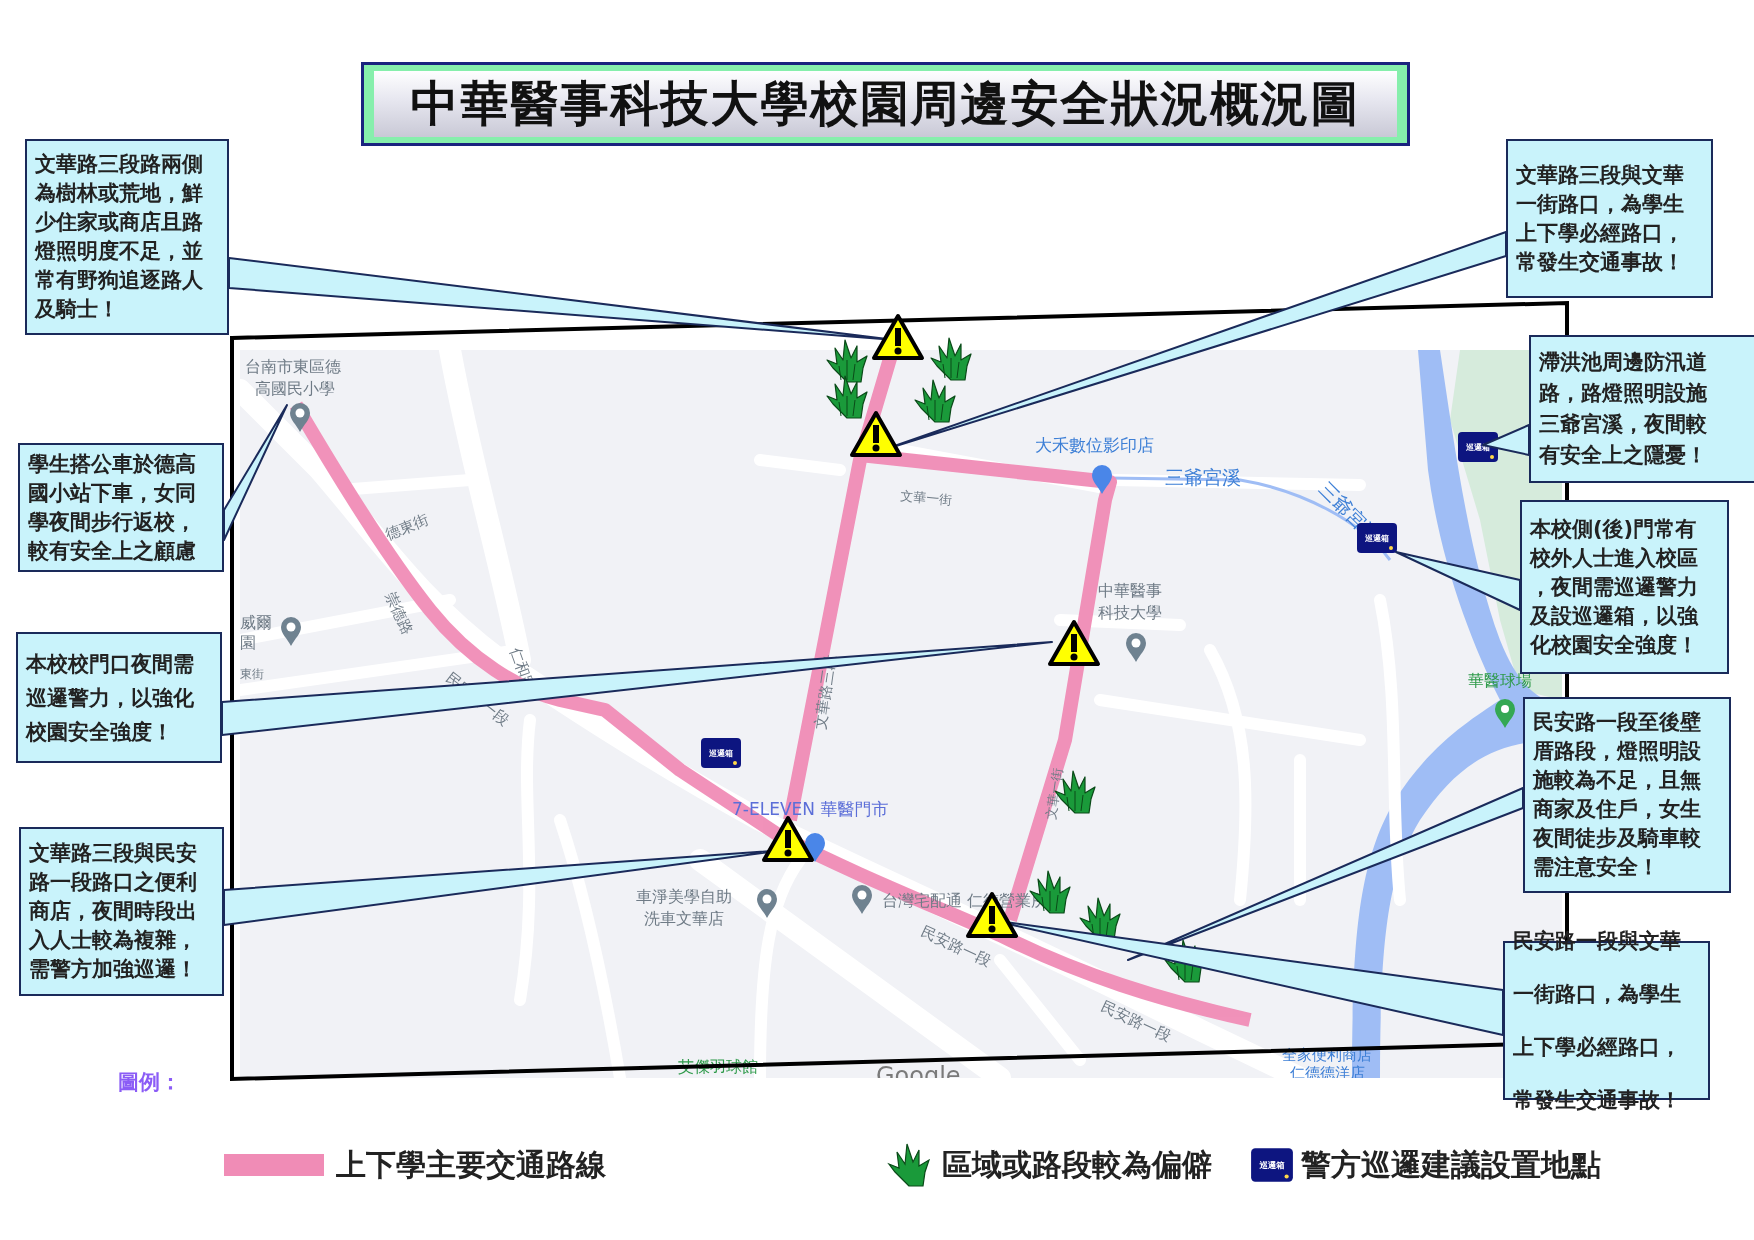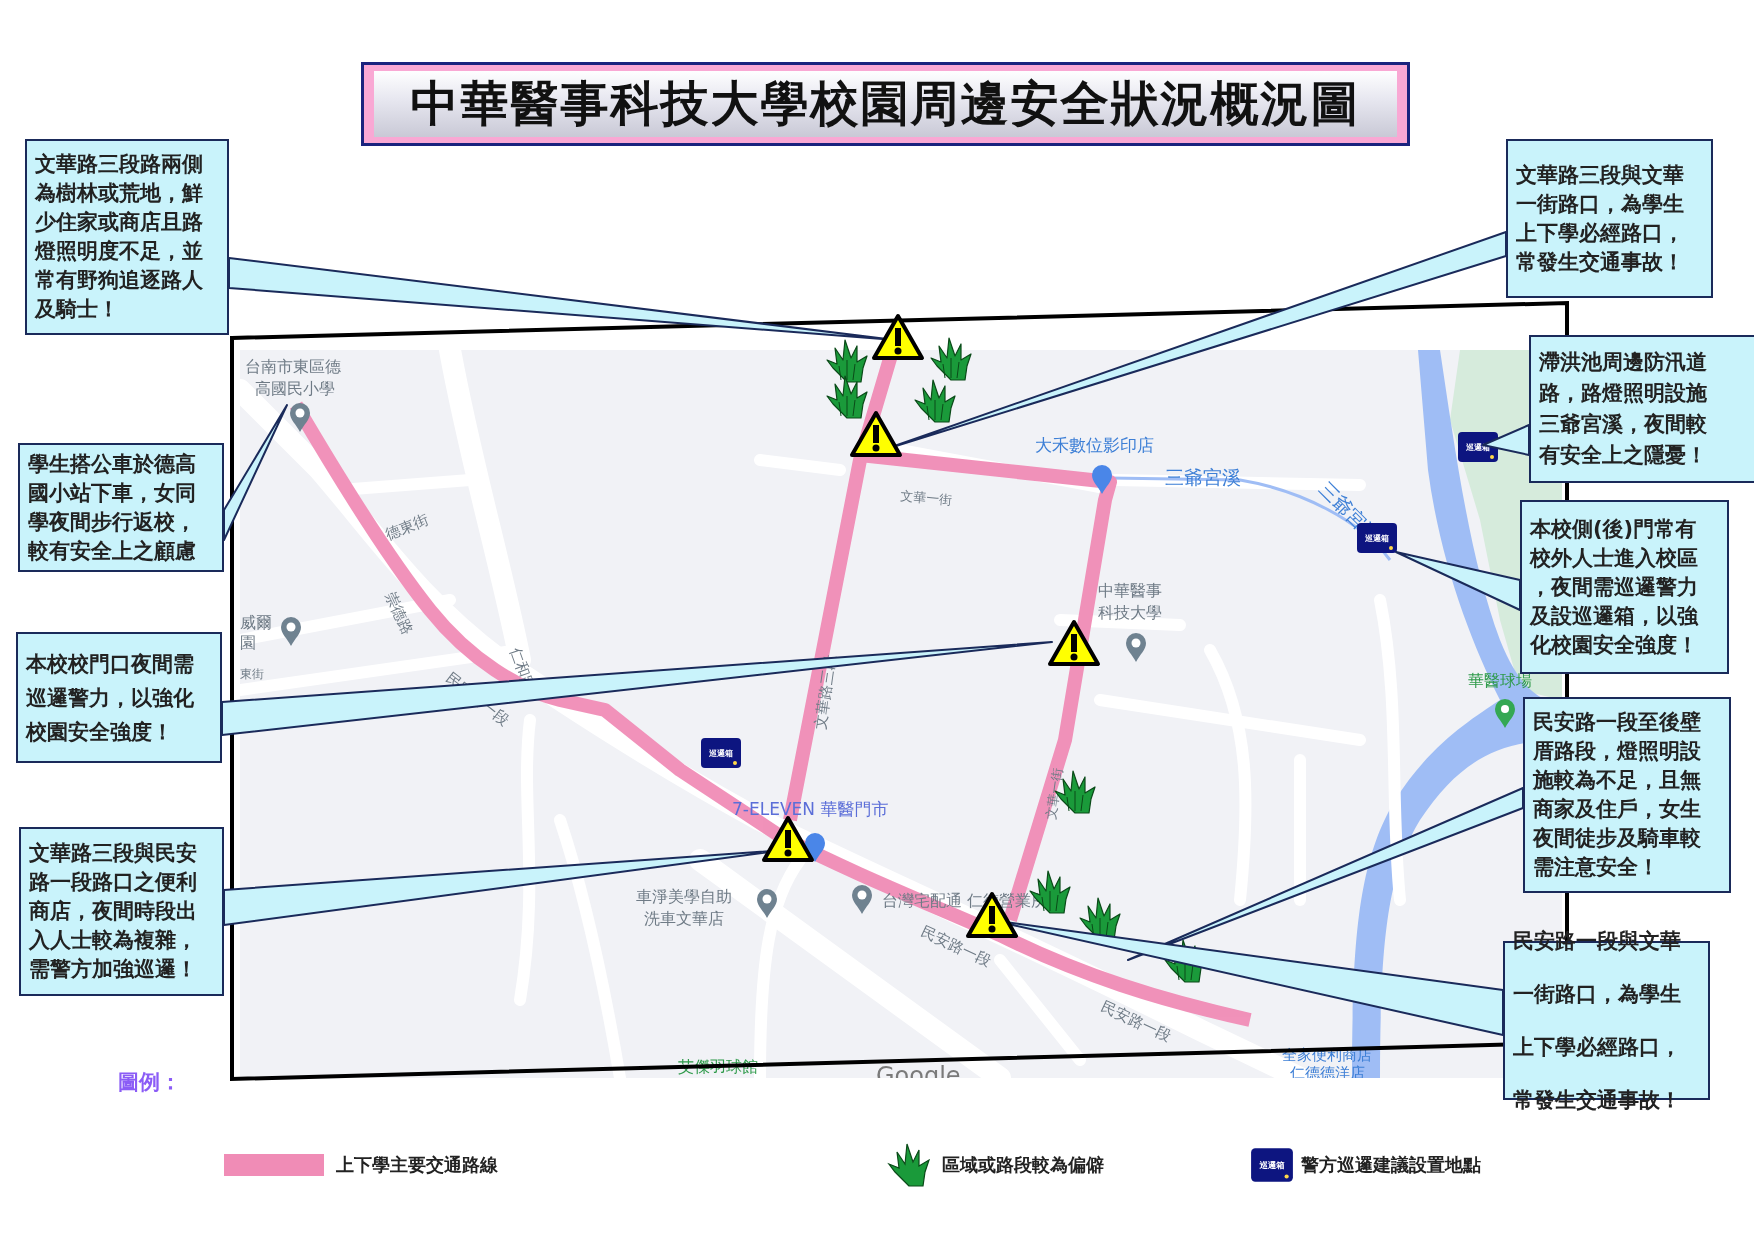--- a/index.html
+++ b/index.html
@@ -1,32 +1,32 @@
 <!DOCTYPE html>
 <html><head>
 <meta charset="utf-8">
 <style>
   html, body { margin:0; padding:0; background:#ffffff; }
   body { width:1754px; height:1240px; position:relative; overflow:hidden;
          font-family:"DejaVu Sans", "Liberation Sans", sans-serif; }
   .title-box { position:absolute; left:361px; top:62px; width:1049px; height:84px;
-    box-sizing:border-box; border:3px solid #1a237e; background:#f9a8d4; padding:6px 10px; }
+    box-sizing:border-box; border:3px solid #1a237e; background:#86efac; padding:6px 10px; }
   .title-inner { width:100%; height:100%; box-sizing:border-box;
     background:linear-gradient(to bottom,#fefeff 0%,#e6e6ef 45%,#c9c9d6 100%);
     display:flex; align-items:center; justify-content:center; }
   .title-text { font-size:48px; font-weight:bold; color:#111; letter-spacing:2px; }
   svg.stage { position:absolute; left:0; top:0; }
   .callout { position:absolute; box-sizing:border-box; background:#c9f3fb;
     border:2px solid #1a2a5a; padding:10px 8px; display:flex; flex-direction:column; justify-content:center;
     font-size:21px; font-weight:bold; color:#222; line-height:29px; }
   .callout span { display:block; white-space:nowrap; }
   .legend-title { position:absolute; left:118px; top:1068px; font-size:21px; font-weight:bold; color:#8b5cf6; }
   .legend { position:absolute; top:1140px; left:224px; height:50px; width:1340px; }
   .legend-item { position:absolute; top:0; height:50px; display:flex; align-items:center; }
-  .legend-label { font-size:18px; font-weight:bold; color:#222; margin-left:12px; white-space:nowrap; }
+  .legend-label { font-size:30px; font-weight:bold; color:#222; margin-left:12px; white-space:nowrap; }
   .map-label { font-family:"DejaVu Sans", sans-serif; }
 </style>
 </head>
 <body>
 
 <div class="title-box">
   <div class="title-inner">
     <span class="title-text">中華醫事科技大學校園周邊安全狀況概況圖</span>
   </div>
 </div>

